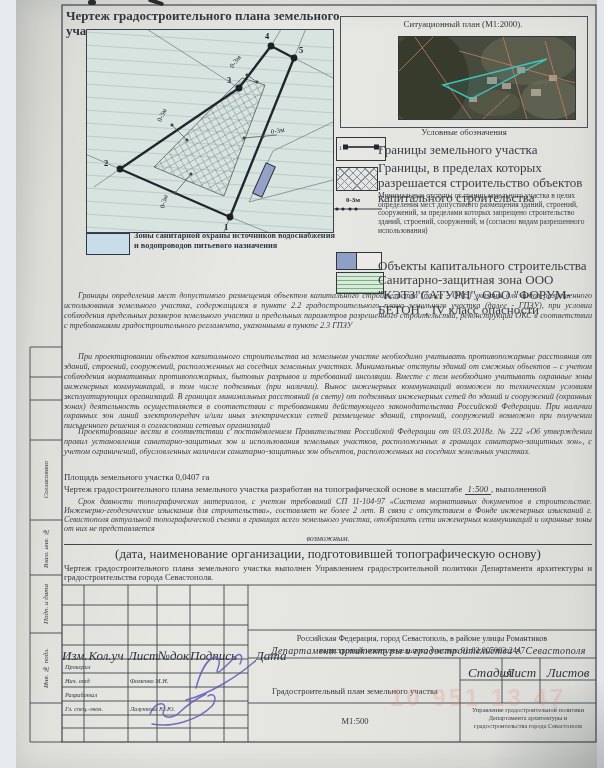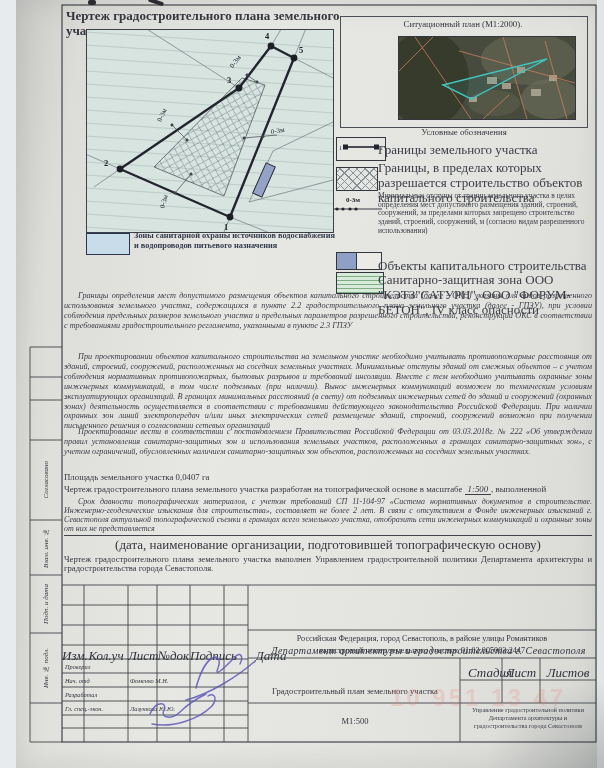--- a/index.html
+++ b/index.html
@@ -233,20 +233,21 @@
   <div class="abs para" style="left:64px;top:352px;width:528px;">При проектировании объектов капитального строительства на земельном участке необходимо учитывать противопожарные расстояния от зданий, строений, сооружений, расположенных на соседних земельных участках. Минимальные отступы зданий от смежных объектов – с учетом соблюдения нормативных противопожарных, бытовых разрывов и требований инсоляции. Вместе с тем необходимо учитывать охранные зоны инженерных коммуникаций, в том числе подземных (при наличии). Вынос инженерных коммуникаций возможен по техническим условиям эксплуатирующих организаций. В границах минимальных расстояний (в свету) от подземных инженерных сетей до зданий и сооружений (охранных зонах) деятельность осуществляется в соответствии с требованиями действующего законодательства Российской Федерации. При наличии охранных зон линий электропередач и/или иных электрических сетей размещение зданий, строений, сооружений возможно при получении письменного решения о согласовании сетевых организаций</div>
   <div class="abs para" style="left:64px;top:427px;width:528px;">Проектирование вести в соответствии с постановлением Правительства Российской Федерации от 03.03.2018г.  № 222 «Об утверждении правил установления санитарно-защитных зон и использования земельных участков, расположенных в границах санитарно-защитных зон», с учетом ограничений, обусловленных наличием санитарно-защитных зон объектов, расположенных на соседних земельных участках.</div>
 
   <div class="abs" style="left:64px;top:472px;width:528px;">
     <div class="t plain" style="font-size:8.8px;margin-bottom:2px;">Площадь земельного участка 0,0407 га</div>
     <div class="t plain just" style="font-size:8.8px;">
       <span>Чертеж градостроительного плана земельного участка разработан на топографической основе в масштабе</span>
       <span class="scale-fill">1:500</span><span>, выполненной</span>
     </div>
     <div class="para" style="position:static;font-size:8px;line-height:9.2px;margin-top:2px;">Срок давности топографических материалов, с учетом требований СП 11-104-97 «Система нормативных документов в строительстве. Инженерно-геодезические изыскания для строительства», составляет не более 2 лет. В связи с отсутствием в Фонде инженерных изысканий г. Севастополя актуальной топографической съемки в границах всего земельного участка, отобразить сети инженерных коммуникаций и охранные зоны от них не представляется</div>
+    <div class="ctr it" style="font-size:8px;">возможным.</div>
     <div class="caption-rule" style="margin-top:1px;">(дата, наименование организации, подготовившей топографическую основу)</div>
     <div class="t plain just" style="font-size:8.6px;line-height:9.6px;margin-top:2px;">Чертеж градостроительного плана земельного участка выполнен Управлением градостроительной политики Департамента архитектуры и градостроительства города Севастополя.</div>
   </div>
 
   <div class="abs ctr tb-script" style="left:250px;top:620px;width:357px;margin-top:25px;">Департамент архитектуры и градостроительства г. Севастополя</div>
   <div class="abs ctr tb-small" style="left:250px;top:634px;width:344px;">Российская Федерация, город Севастополь, в районе улицы Романтиков</div>
   <div class="abs ctr tb-small" style="left:250px;top:646px;width:344px;">кадастровый номер земельного участка: 91:02:005003:2447</div>
   <div class="abs ctr" style="left:270px;top:668px;width:170px;font-size:8.6px;line-height:1.3;margin-top:18px;">Градостроительный план земельного участка</div>
   <div class="abs ctr" style="left:250px;top:716px;width:210px;font-size:8.5px;">М1:500</div>
   <div class="abs org-cell" style="left:463px;top:706px;width:130px;">Управление градостроительной политики Департамента архитектуры и градостроительства города Севастополя</div>

